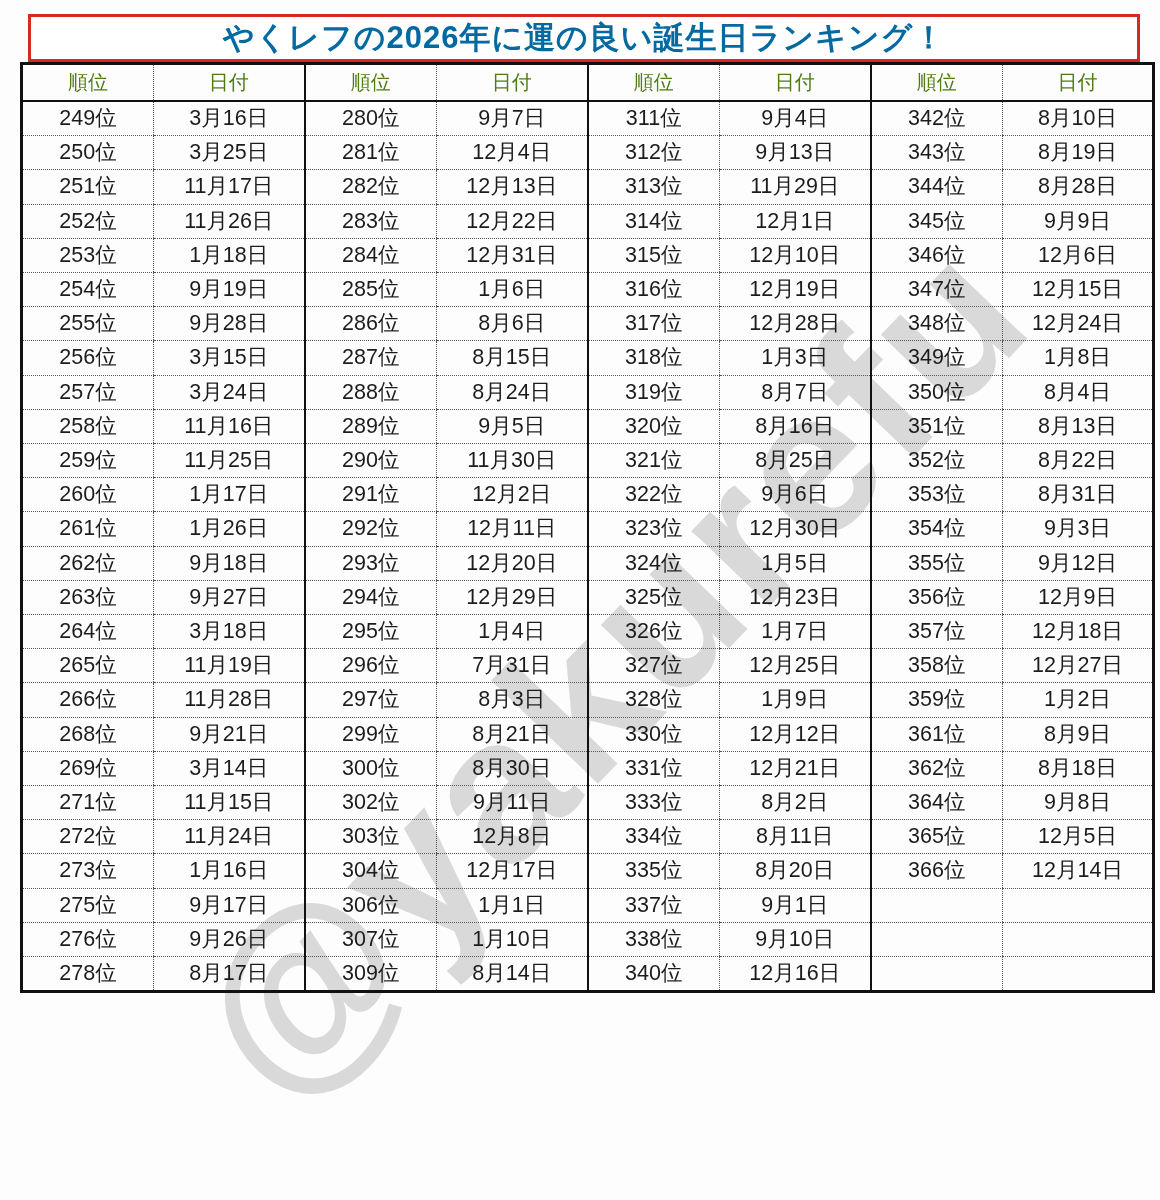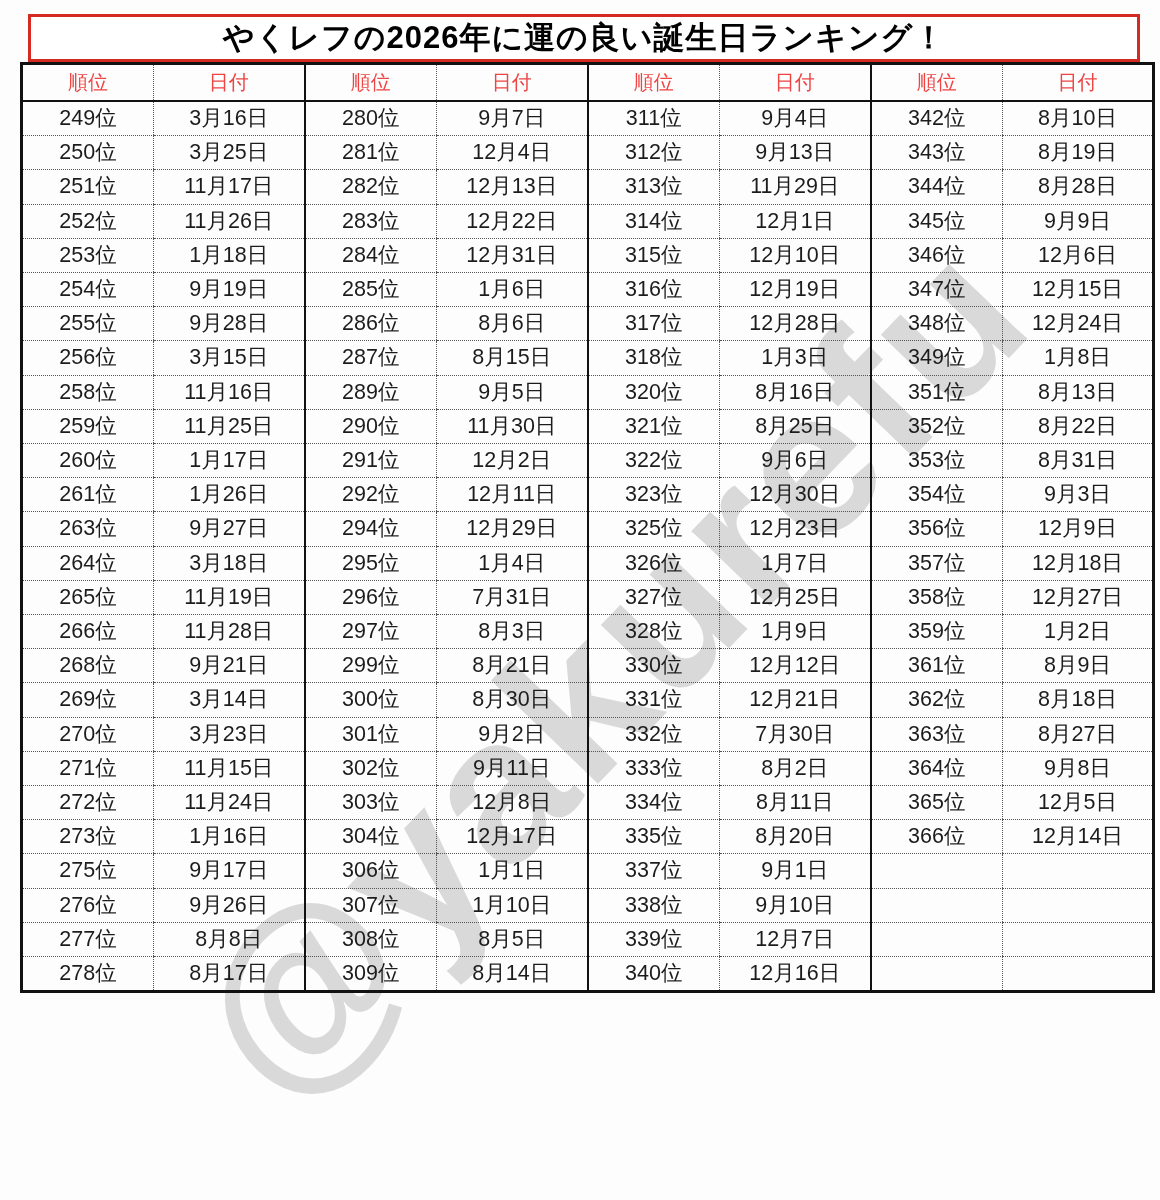--- a/index.html
+++ b/index.html
@@ -38,21 +38,21 @@
     margin:14px 20px 0 28px;
     width:1106px;
     height:42px;
     border:3px solid #d42a22;
     background:#ffffff;
     display:flex;
     align-items:center;
     justify-content:center;
   }
   .title-text{
-    color:#000000;
+    color:#0369a1;
     font-size:31px;
     font-weight:bold;
     letter-spacing:1px;
     white-space:nowrap;
   }
   table.ranking{
     position:relative;
     z-index:1;
     margin-left:20px;
     border-collapse:collapse;
@@ -60,21 +60,21 @@
     width:1133px;
     border:3px solid #111;
     background:transparent;
   }
   col.c-rank{width:132px;}
   col.c-date{width:151px;}
   thead th{
     height:35px;
     font-size:20px;
     font-weight:normal;
-    color:#ef4444;
+    color:#4d7c0f;
     text-align:center;
     vertical-align:middle;
     border-bottom:2.5px solid #111;
     padding:0;
     background:transparent;
   }
   tbody td{
     height:33.2px;
     line-height:33.2px;
     font-size:21.5px;
@@ -202,20 +202,30 @@
           <td class="col-rank">256位</td>
           <td class="col-date">3月15日</td>
           <td class="col-rank">287位</td>
           <td class="col-date">8月15日</td>
           <td class="col-rank">318位</td>
           <td class="col-date">1月3日</td>
           <td class="col-rank">349位</td>
           <td class="col-date">1月8日</td>
         </tr>
         <tr>
+          <td class="col-rank">257位</td>
+          <td class="col-date">3月24日</td>
+          <td class="col-rank">288位</td>
+          <td class="col-date">8月24日</td>
+          <td class="col-rank">319位</td>
+          <td class="col-date">8月7日</td>
+          <td class="col-rank">350位</td>
+          <td class="col-date">8月4日</td>
+        </tr>
+        <tr>
           <td class="col-rank">258位</td>
           <td class="col-date">11月16日</td>
           <td class="col-rank">289位</td>
           <td class="col-date">9月5日</td>
           <td class="col-rank">320位</td>
           <td class="col-date">8月16日</td>
           <td class="col-rank">351位</td>
           <td class="col-date">8月13日</td>
         </tr>
         <tr>
@@ -242,20 +252,30 @@
           <td class="col-rank">261位</td>
           <td class="col-date">1月26日</td>
           <td class="col-rank">292位</td>
           <td class="col-date">12月11日</td>
           <td class="col-rank">323位</td>
           <td class="col-date">12月30日</td>
           <td class="col-rank">354位</td>
           <td class="col-date">9月3日</td>
         </tr>
         <tr>
+          <td class="col-rank">262位</td>
+          <td class="col-date">9月18日</td>
+          <td class="col-rank">293位</td>
+          <td class="col-date">12月20日</td>
+          <td class="col-rank">324位</td>
+          <td class="col-date">1月5日</td>
+          <td class="col-rank">355位</td>
+          <td class="col-date">9月12日</td>
+        </tr>
+        <tr>
           <td class="col-rank">263位</td>
           <td class="col-date">9月27日</td>
           <td class="col-rank">294位</td>
           <td class="col-date">12月29日</td>
           <td class="col-rank">325位</td>
           <td class="col-date">12月23日</td>
           <td class="col-rank">356位</td>
           <td class="col-date">12月9日</td>
         </tr>
         <tr>
@@ -302,30 +322,20 @@
           <td class="col-rank">269位</td>
           <td class="col-date">3月14日</td>
           <td class="col-rank">300位</td>
           <td class="col-date">8月30日</td>
           <td class="col-rank">331位</td>
           <td class="col-date">12月21日</td>
           <td class="col-rank">362位</td>
           <td class="col-date">8月18日</td>
         </tr>
         <tr>
-          <td class="col-rank">270位</td>
-          <td class="col-date">3月23日</td>
-          <td class="col-rank">301位</td>
-          <td class="col-date">9月2日</td>
-          <td class="col-rank">332位</td>
-          <td class="col-date">7月30日</td>
-          <td class="col-rank">363位</td>
-          <td class="col-date">8月27日</td>
-        </tr>
-        <tr>
           <td class="col-rank">271位</td>
           <td class="col-date">11月15日</td>
           <td class="col-rank">302位</td>
           <td class="col-date">9月11日</td>
           <td class="col-rank">333位</td>
           <td class="col-date">8月2日</td>
           <td class="col-rank">364位</td>
           <td class="col-date">9月8日</td>
         </tr>
         <tr>
@@ -362,30 +372,20 @@
           <td class="col-rank">276位</td>
           <td class="col-date">9月26日</td>
           <td class="col-rank">307位</td>
           <td class="col-date">1月10日</td>
           <td class="col-rank">338位</td>
           <td class="col-date">9月10日</td>
           <td class="col-rank"></td>
           <td class="col-date"></td>
         </tr>
         <tr>
-          <td class="col-rank">277位</td>
-          <td class="col-date">8月8日</td>
-          <td class="col-rank">308位</td>
-          <td class="col-date">8月5日</td>
-          <td class="col-rank">339位</td>
-          <td class="col-date">12月7日</td>
-          <td class="col-rank"></td>
-          <td class="col-date"></td>
-        </tr>
-        <tr>
           <td class="col-rank">278位</td>
           <td class="col-date">8月17日</td>
           <td class="col-rank">309位</td>
           <td class="col-date">8月14日</td>
           <td class="col-rank">340位</td>
           <td class="col-date">12月16日</td>
           <td class="col-rank"></td>
           <td class="col-date"></td>
         </tr>
       </tbody>

